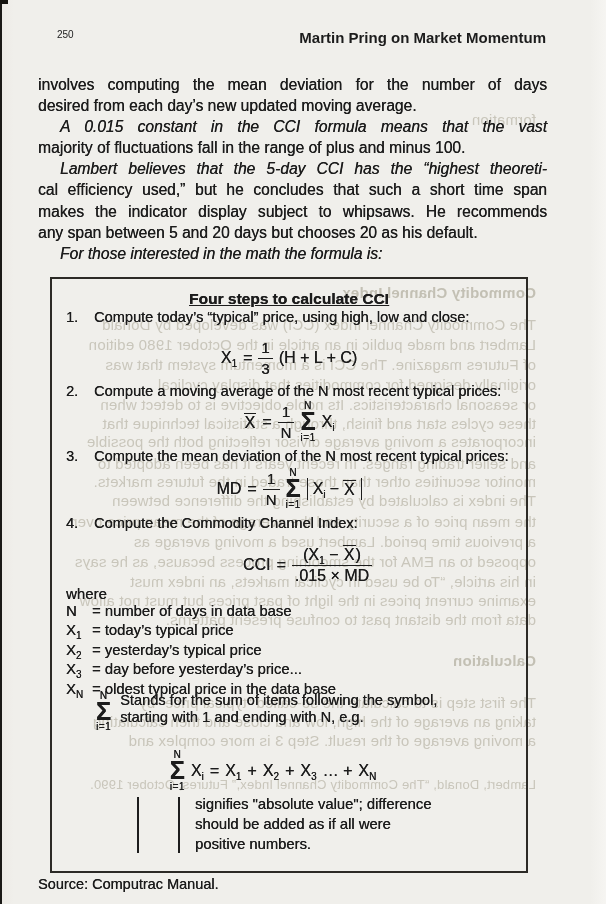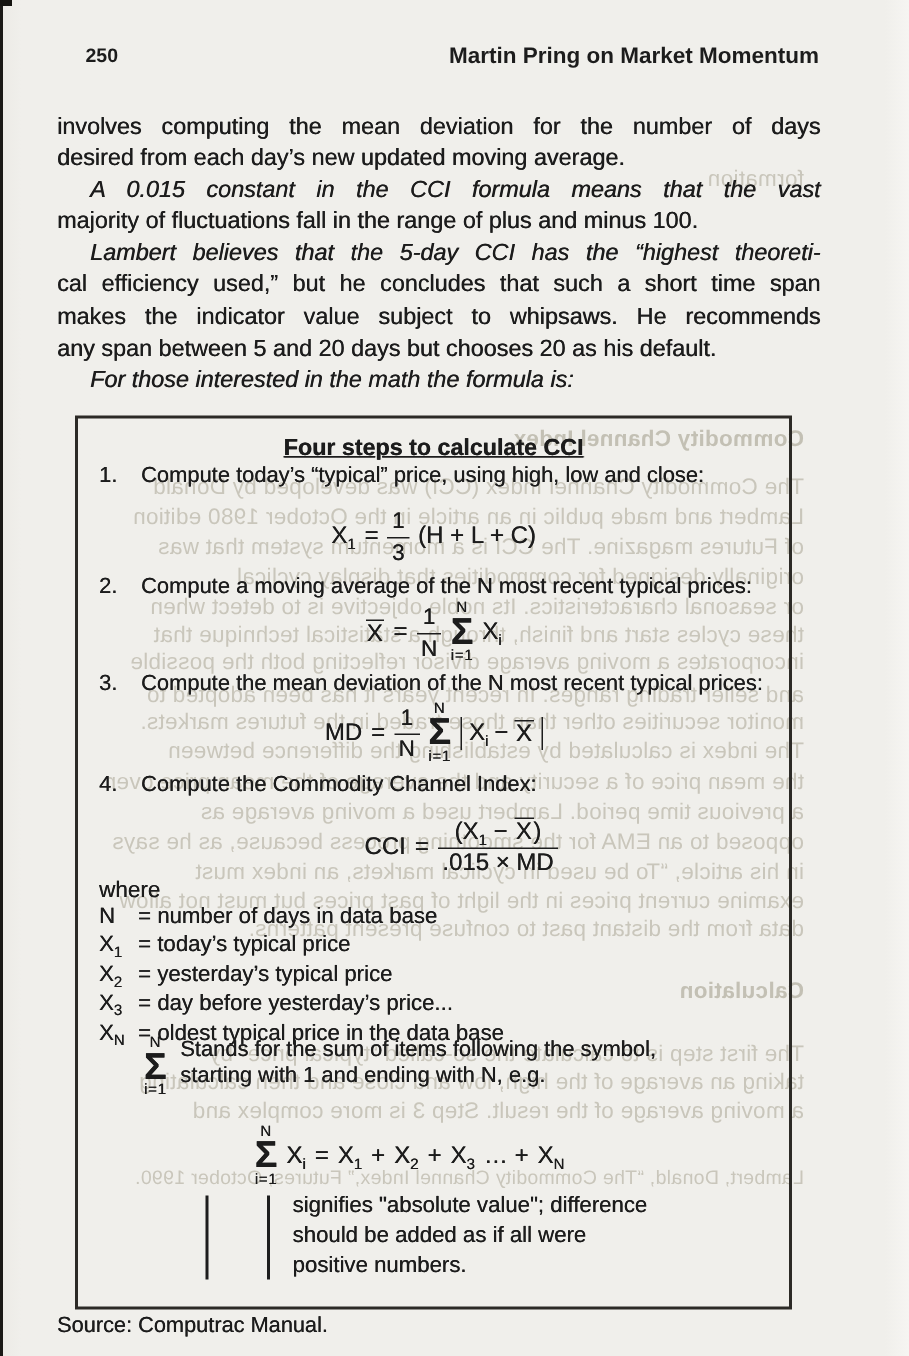--- a/index.html
+++ b/index.html
@@ -15,21 +15,21 @@
   
   .ghost-layer{position:absolute;inset:0;z-index:1;}
   .ghost{
     position:absolute;transform:scaleX(-1);color:#c9c6bb;filter:blur(0.4px);
     font-size:15px;line-height:18px;white-space:nowrap;letter-spacing:0.2px;
   }
   .ghost.b{font-weight:bold;color:#c3c0b4;}
 
   .content{position:absolute;inset:0;z-index:2;}
 
-  .pageno{position:absolute;left:57px;top:29px;font-size:13px;font-weight:bold;}
+  .pageno{position:absolute;left:57px;top:29px;font-size:10px;font-weight:normal;}
   .runhead{position:absolute;right:60px;top:29px;font-size:15px;font-weight:bold;}
 
   .body-text{position:absolute;left:38px;top:74px;width:509px;font-size:15.6px;line-height:21.1px;
     text-shadow:0.25px 0 0 currentColor;}
   .body-line{text-align:left;}
   .body-line.j{text-align:justify;text-align-last:justify;}
   .body-line.ind{text-indent:22px;font-style:italic;}
 
   .cci-box{position:absolute;left:50px;top:277px;width:474px;height:592px;border:2px solid #2c2a26;}
   .box-title{position:absolute;top:11px;left:0;right:0;text-align:center;font-weight:bold;font-size:15.5px;
@@ -114,21 +114,21 @@
     <span class="pageno">250</span>
     <span class="runhead">Martin Pring on Market Momentum</span>
 
     <div class="body-text" id="body-text">
         <div class="body-line j">involves computing the mean deviation for the number of days</div>
         <div class="body-line">desired from each day’s new updated moving average.</div>
         <div class="body-line j ind">A 0.015 constant in the CCI formula means that the vast</div>
         <div class="body-line">majority of fluctuations fall in the range of plus and minus 100.</div>
         <div class="body-line j ind">Lambert believes that the 5-day CCI has the “highest theoreti-</div>
         <div class="body-line j">cal efficiency used,” but he concludes that such a short time span</div>
-        <div class="body-line j">makes the indicator value subject to whipsaws. He recommends</div>
+        <div class="body-line j">makes the indicator display subject to whipsaws. He recommends</div>
         <div class="body-line">any span between 5 and 20 days but chooses 20 as his default.</div>
         <div class="body-line ind">For those interested in the math the formula is:</div>
       </div>
 
     <div class="cci-box">
 
       <div class="box-title">Four steps to calculate CCI</div>
 
       <div class="step s1">
         <span class="step-num">1.</span>

